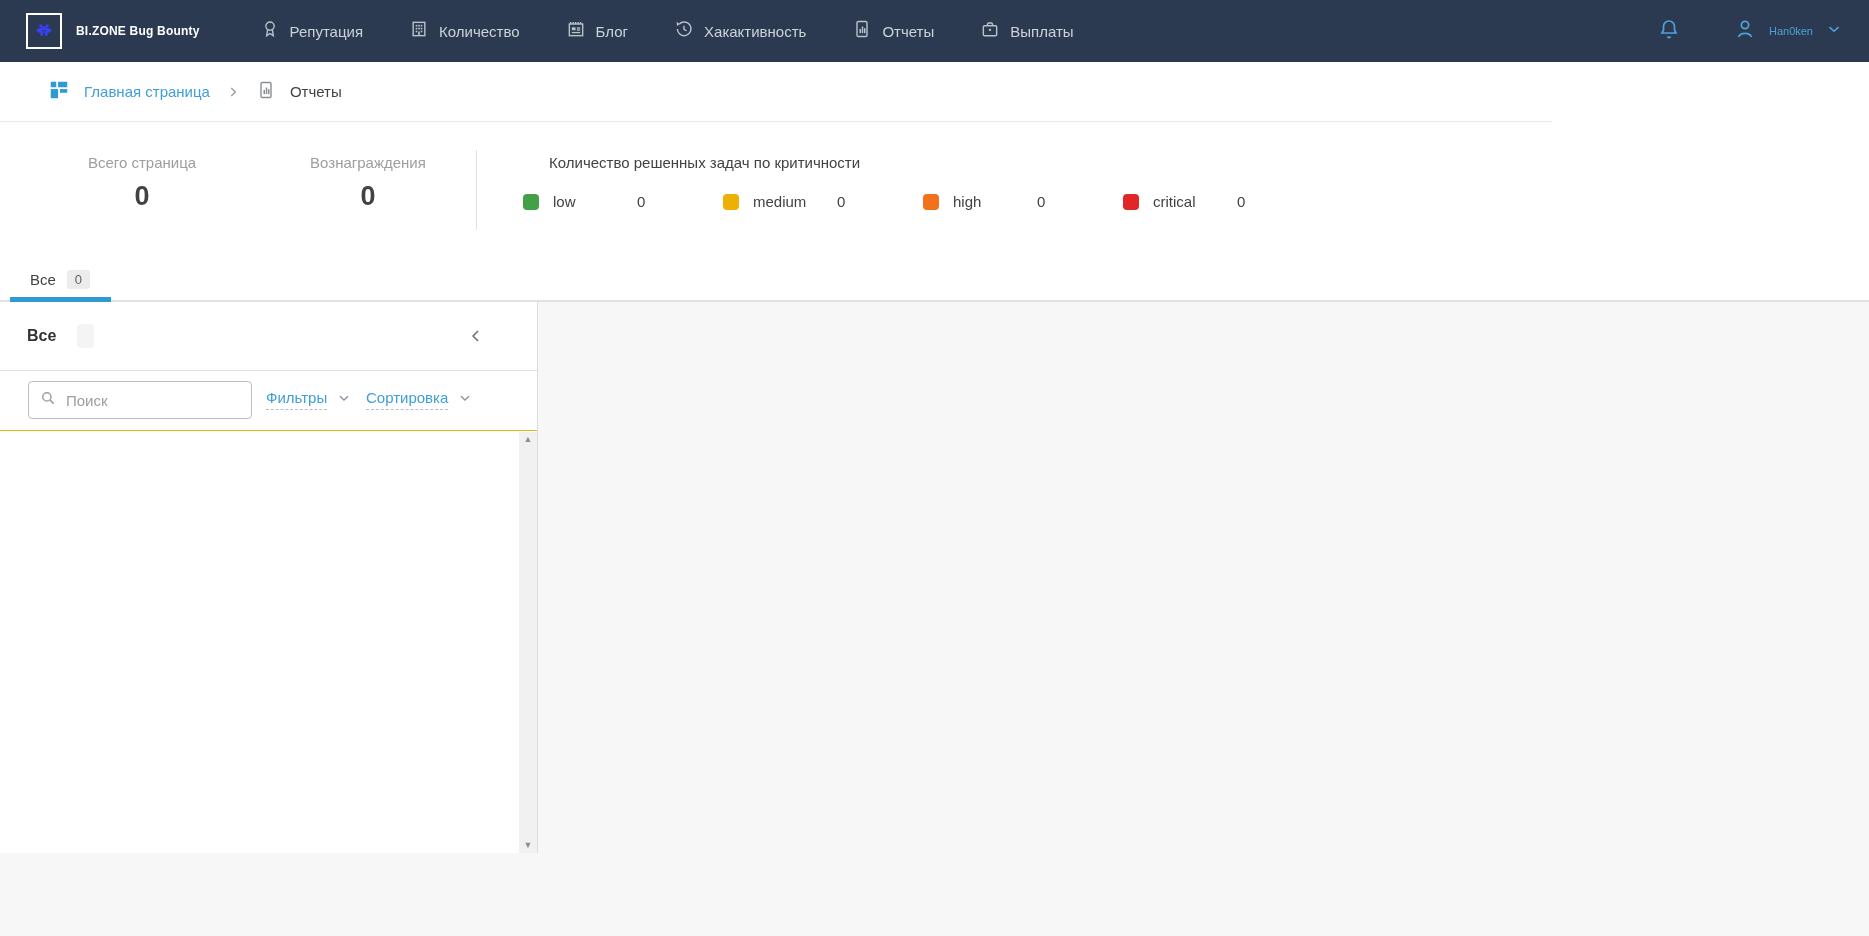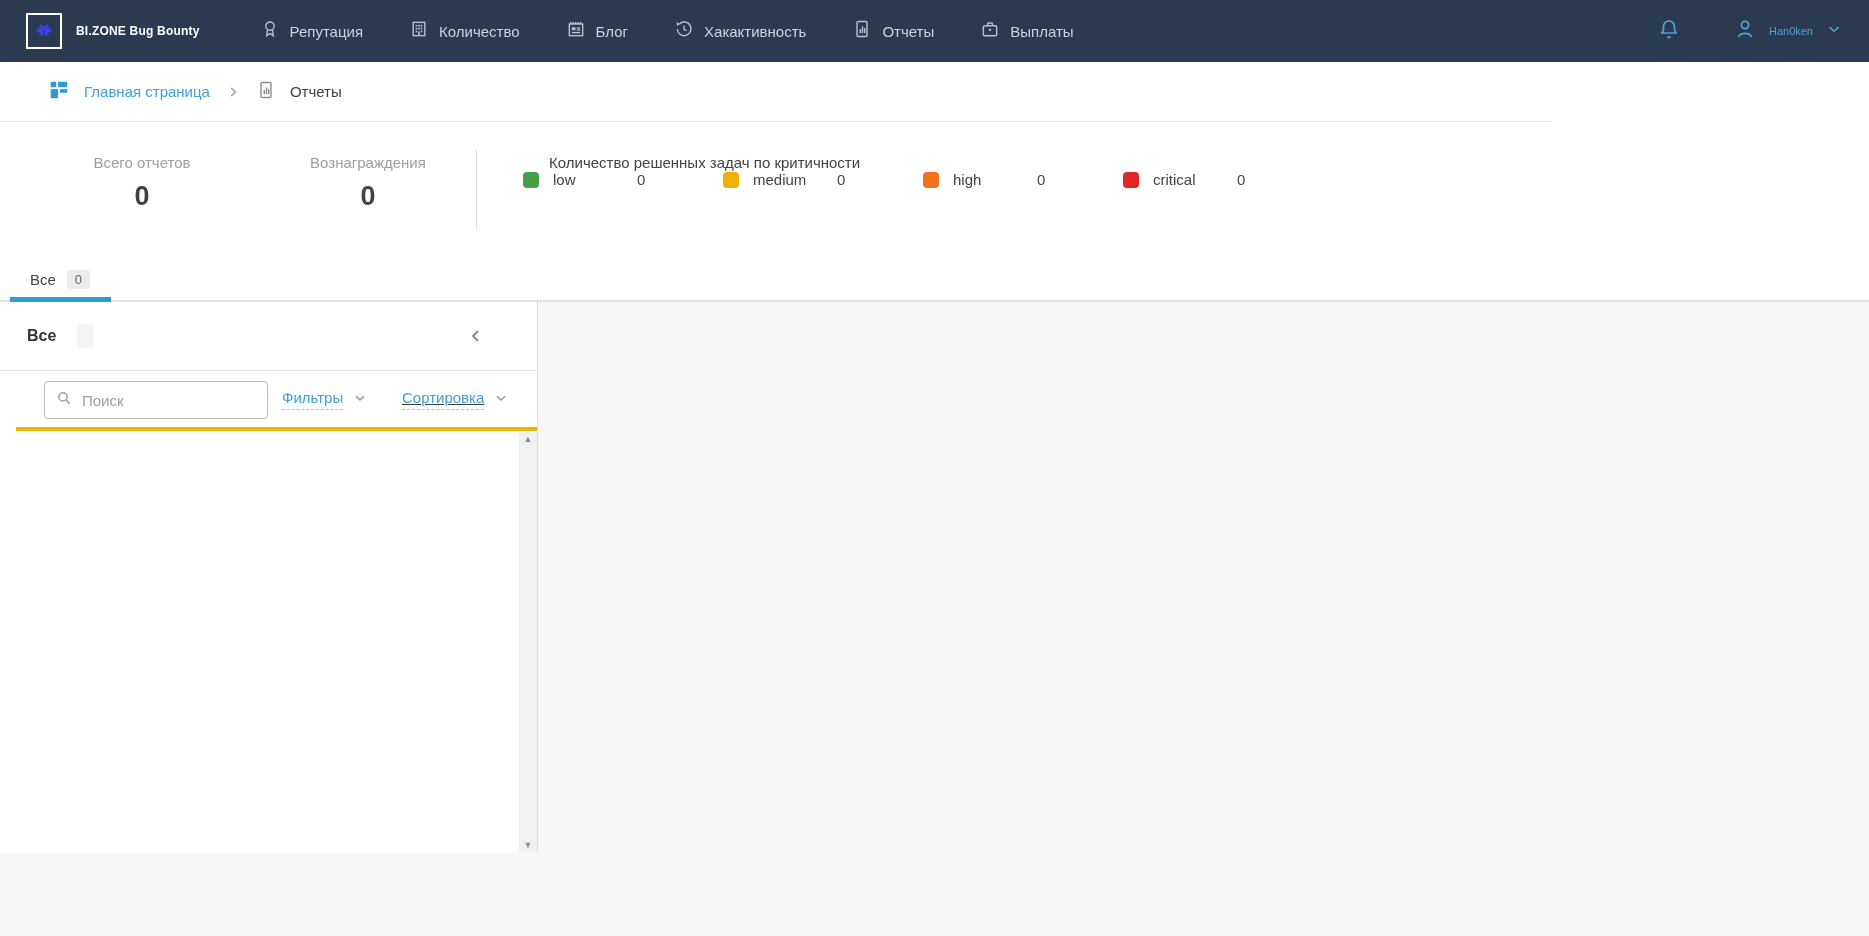--- a/index.html
+++ b/index.html
@@ -49,21 +49,21 @@
   
   .stats { position:absolute; left:0; top:122px; width:1869px; height:136px; background:#ffffff; }
   .stat-block { position:absolute; top:32px; width:220px; text-align:center; }
   .stat-block.sb1 { left:32px; }
   .stat-block.sb2 { left:258px; }
   .stat-label { font-size:15px; color:#9e9e9e; }
   .stat-value { font-size:27px; font-weight:bold; color:#424242; margin-top:10px; }
   .stats-divider { position:absolute; left:476px; top:28px; width:1px; height:80px; background:#e0e0e0; }
   .severity { position:absolute; left:523px; top:32px; }
   .severity-title { font-size:15px; color:#424242;margin-left:26px; }
-  .legend-row { display:flex; }
+  .legend-row { display:flex; margin-top:22px; }
   .legend-item { display:flex; align-items:center; width:200px; }
   .legend-swatch { width:16px; height:16px; border-radius:4px; flex:none; }
   .legend-label { font-size:15px; color:#424242; margin-left:14px; width:84px; }
   .legend-count { font-size:15px; color:#424242; }
 
   
   .tabstrip {
     position:absolute; left:0; top:258px; width:1869px; height:44px;
     background:#ffffff; border-bottom:2px solid #e2e2e2;
   }
@@ -82,33 +82,33 @@
   }
   .panel-header {
     position:relative; height:69px; border-bottom:1px solid #e0e0e0;
     display:flex; align-items:center; padding:0 27px;
   }
   .panel-title { font-size:16px; font-weight:bold; color:#333333; }
   .panel-badge { width:17px; height:24px; background:#f4f4f4; border-radius:4px; margin-left:21px; }
   .panel-collapse { margin-left:auto; margin-right:24px; cursor:pointer; display:flex; }
   .panel-collapse svg { stroke:#757575; fill:none; }
 
-  .panel-tools { position:relative; height:60px; border-bottom:4px solid #eab308; display:flex; align-items:center;margin-left:16px; }
+  .panel-tools { position:relative; height:60px; border-bottom:1px solid #eab308; display:flex; align-items:center; }
   .search-box {
     position:absolute; left:28px; top:10px; width:224px; height:38px;
     border:1px solid #bdbdbd; border-radius:4px; background:#ffffff;
     display:flex; align-items:center; padding:0 10px; gap:9px;
   }
   .search-box svg { stroke:#9e9e9e; fill:none; flex:none; }
   .search-input { border:none; outline:none; width:160px; font-size:15px; color:#424242;
     font-family:"Liberation Sans", sans-serif; background:transparent; }
   .search-input::placeholder { color:#9e9e9e; }
   .tool-link { position:absolute; top:18px; display:flex; align-items:center; gap:9px; cursor:pointer; }
   .tool-link.filters { left:266px; }
-  .tool-link.sort { left:386px;text-decoration:underline; }
+  .tool-link.sort { left:366px; }
   .tool-link .txt { font-size:15px; color:#3f9fd6; border-bottom:1px dashed #b9bfc6; padding-bottom:3px; }
   .tool-link svg { stroke:#8a97a3; fill:none; }
 
   .panel-list { position:absolute; left:0; top:130px; width:537px; height:421px; background:#ffffff; }
   .v-scrollbar {
     position:absolute; right:0; top:0; width:18px; height:421px; background:#f1f1f1;
     display:flex; flex-direction:column; justify-content:space-between; align-items:center;
     padding:3px 0;
   }
   .scroll-arrow { font-size:9px; color:#8f8f8f; line-height:1; cursor:pointer; }
@@ -271,21 +271,21 @@
           <rect x="14.4" y="11" width="1.8" height="6"></rect>
         </g>
       </svg>
     </span>
     <span class="crumb-current">Отчеты</span>
   </div>
 </div>
 
 <section class="stats">
   <div class="stat-block sb1">
-    <div class="stat-label">Всего отчетов</div>
+    <div class="stat-label">Всего страница</div>
     <div class="stat-value">0</div>
   </div>
   <div class="stat-block sb2">
     <div class="stat-label">Вознаграждения</div>
     <div class="stat-value">0</div>
   </div>
   <div class="stats-divider"></div>
 
   <div class="severity">
     <div class="severity-title">Количество решенных задач по критичности</div>

